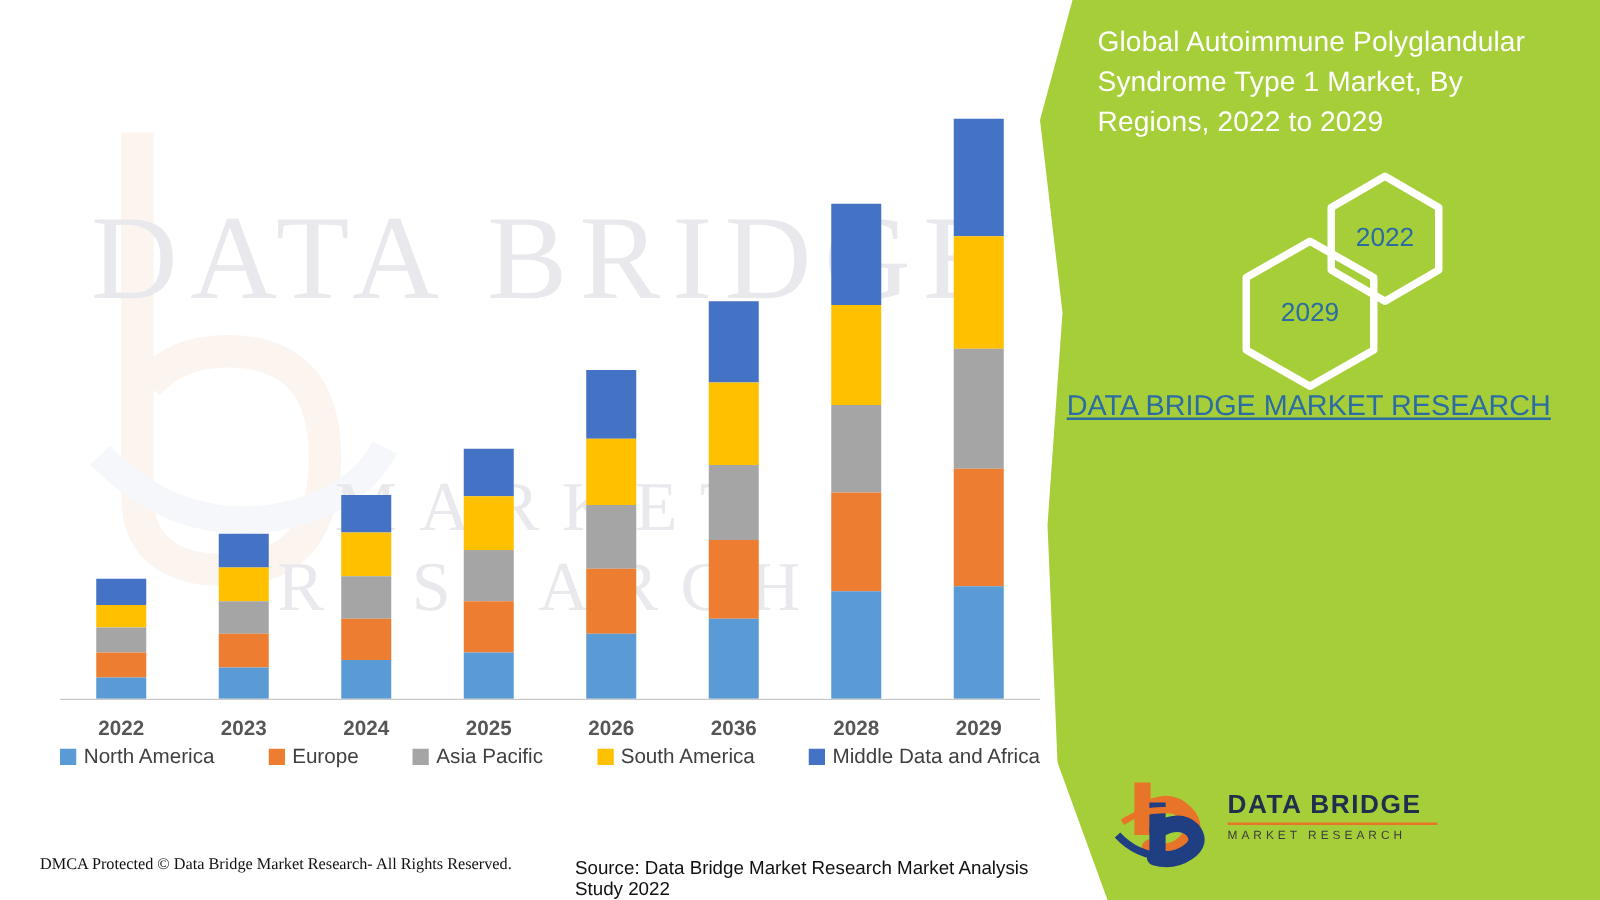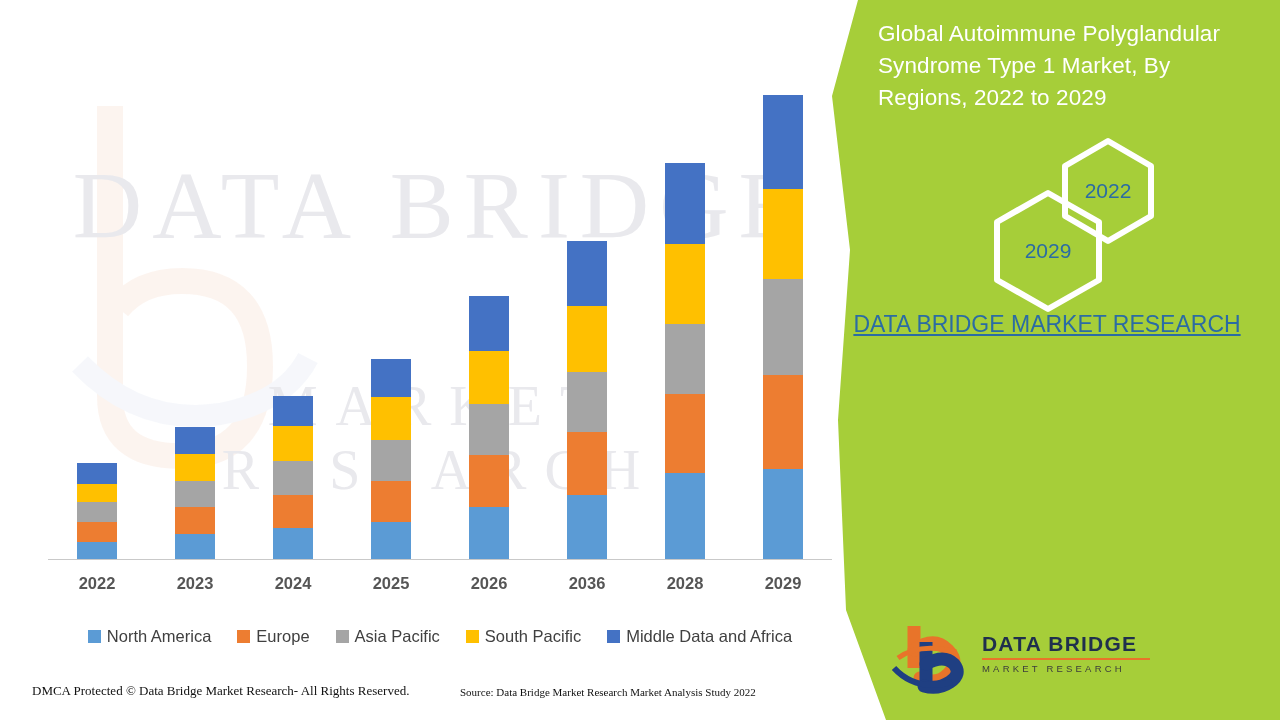--- a/index.html
+++ b/index.html
@@ -203,26 +203,26 @@
     flex: 1 1 0;
     text-align: center;
     font-size: 16.5px;
     font-weight: bold;
     color: #565656;
   }
 
   .legend {
     position: absolute;
     left: 48px;
-    top: 627px;
-    width: 784px;
-    display: flex;
-    justify-content: center;
+    top: 596px;
+    width: 784px;
+    display: flex;
+    justify-content: space-between;
     align-items: center;
-    gap: 26px;
+    gap: 16px;
   }
   .legend-item {
     display: flex;
     align-items: center;
     gap: 6px;
   }
   .legend-swatch {
     width: 13px;
     height: 13px;
   }
@@ -243,22 +243,22 @@
     left: 32px;
     top: 5px;
     font-family: "Liberation Serif", serif;
     font-size: 13px;
     color: #111111;
   }
   .footer-source {
     position: absolute;
     left: 460px;
     top: 8px;
-    font-family: Liberation Serif, serif;
-    font-size: 11px;
+    font-family: Liberation Sans, sans-serif;
+    font-size: 15px;
     color: #111111;
   }
 </style>
 </head>
 <body>
 
 <div id="root">
 
 
   <div class="plot">
@@ -368,21 +368,21 @@
       <div class="legend-item">
         <span class="legend-swatch" style="background: rgb(237, 125, 49);"></span>
         <span class="legend-label">Europe</span>
       </div>
       <div class="legend-item">
         <span class="legend-swatch" style="background: rgb(165, 165, 165);"></span>
         <span class="legend-label">Asia Pacific</span>
       </div>
       <div class="legend-item">
         <span class="legend-swatch" style="background: rgb(255, 192, 0);"></span>
-        <span class="legend-label">South Pacific</span>
+        <span class="legend-label">South America</span>
       </div>
       <div class="legend-item">
         <span class="legend-swatch" style="background: rgb(68, 114, 196);"></span>
         <span class="legend-label">Middle Data and Africa</span>
       </div>
     </div>
 
   <div class="footer">
     <div class="footer-dmca">DMCA Protected © Data Bridge Market Research- All Rights Reserved.</div>
     <div class="footer-source">Source: Data Bridge Market Research Market Analysis Study 2022</div>

